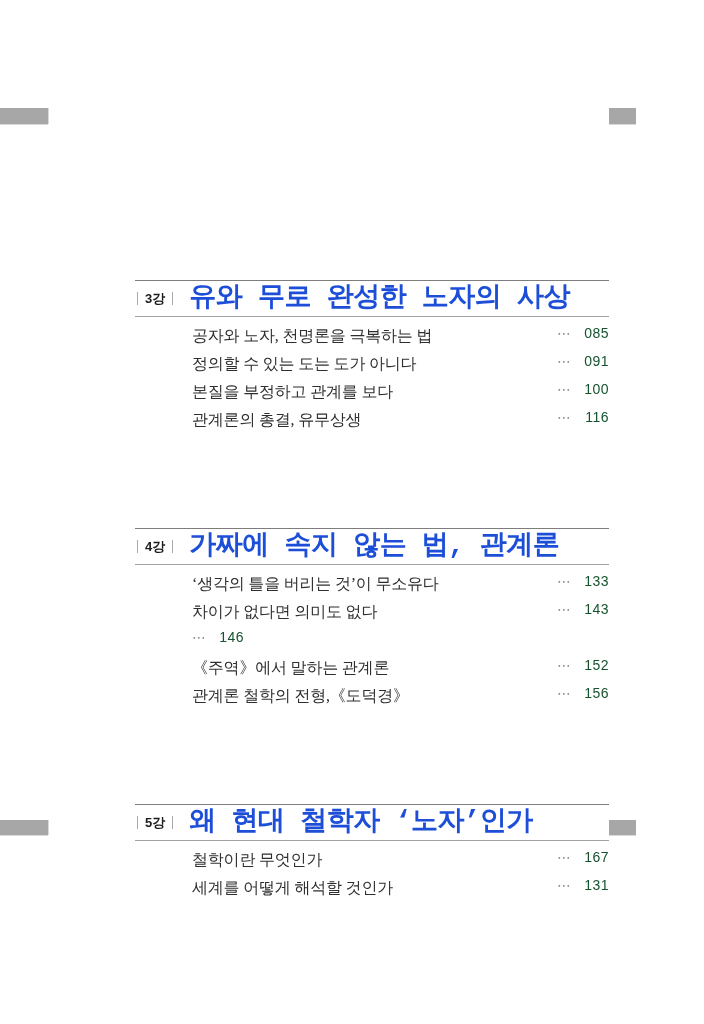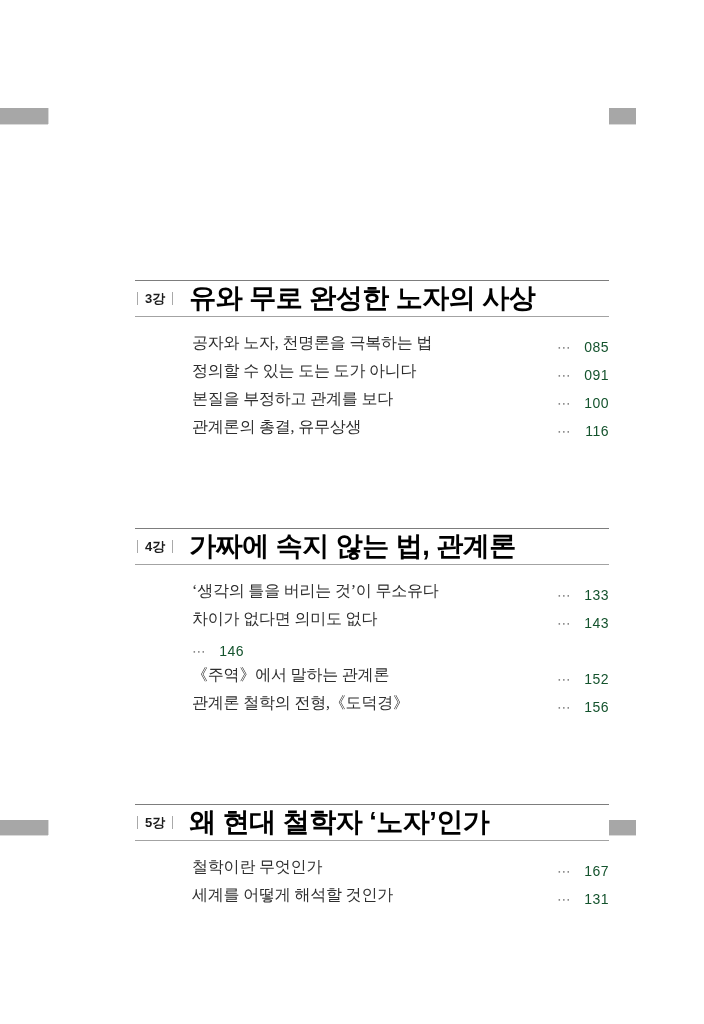--- a/index.html
+++ b/index.html
@@ -54,34 +54,34 @@
     width: 1px;
     height: 13px;
     background: #a9a9a9;
   }
   .sec-title {
     margin: 0 0 0 16px;
     font-size: 27px;
     line-height: 1;
     font-weight: 600;
     letter-spacing: -0.5px;
-    color: #000000;
-    font-family: Liberation Sans, sans-serif;
+    color: #1d4ed8;
+    font-family: Liberation Mono, monospace;
     white-space: nowrap;
   }
 
   .items {
     list-style: none;
     margin: 0;
     padding: 9px 0 0 57px;
   }
   .item {
     height: 28px;
     display: flex;
-    align-items: flex-end;
+    align-items: flex-start;
     justify-content: space-between;
   }
   .entry-title {
     font-size: 16px;
     color: #2e2e2e;
     letter-spacing: -0.2px;
     white-space: nowrap;
   }
   .entry-right {
     display: flex;

